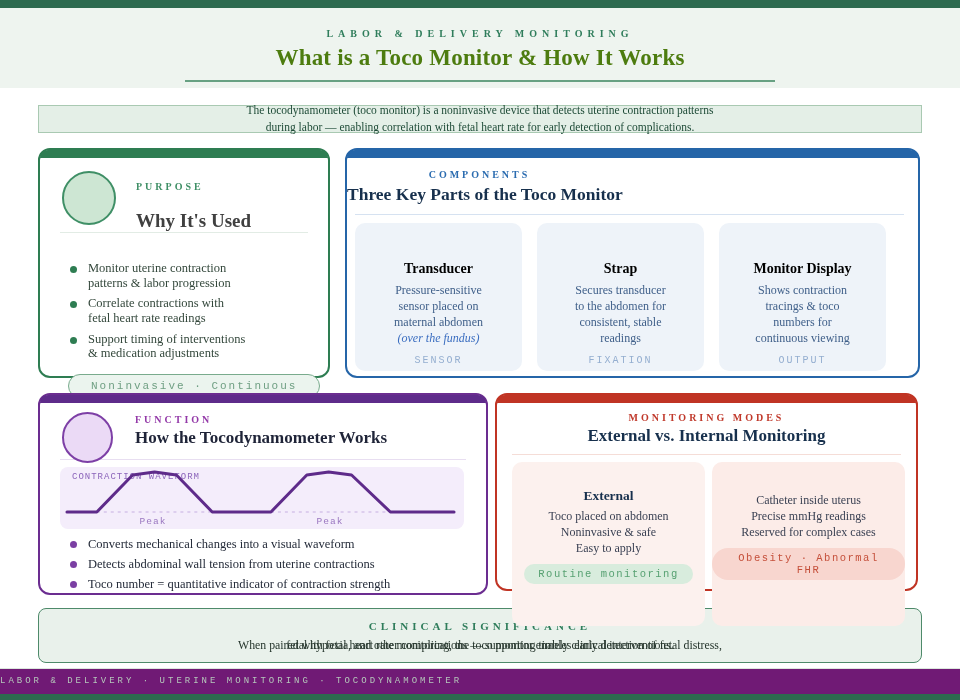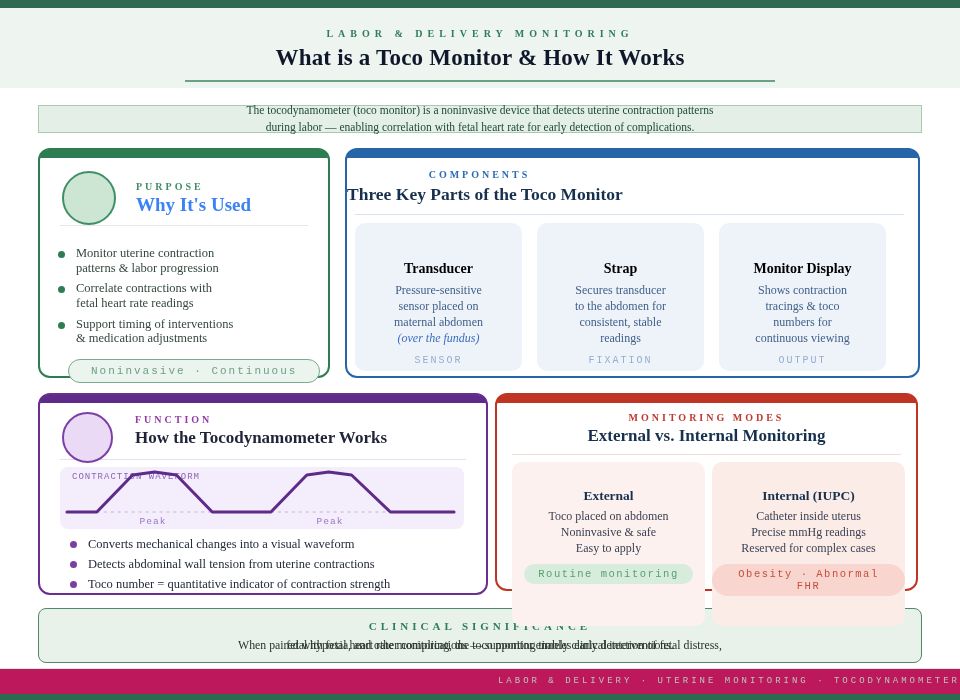--- a/index.html
+++ b/index.html
@@ -3,21 +3,21 @@
 <meta charset="utf-8">
 <style>
   html,body{margin:0;padding:0;background:#ffffff;}
   .page{width:960px;height:700px;position:relative;overflow:hidden;
         font-family:"Liberation Serif", serif;background:#ffffff;
         display:flex;flex-direction:column;}
   
   .topbar{height:8px;background:#2d6a4f;flex:0 0 auto;}
   .header{height:80px;flex:0 0 auto;background:#eef4ef;text-align:center;box-sizing:border-box;padding-top:20px;}
   .header-eyebrow{font-size:10px;font-weight:bold;letter-spacing:5px;color:#2f7d5b;}
-  .page-title{margin:6px 0 0;font-size:23px;font-weight:bold;color:#0f172a;letter-spacing:.2px;}
+  .page-title{margin:6px 0 0;font-size:23px;font-weight:bold;color:#4d7c0f;letter-spacing:.2px;}
   .title-underline{width:590px;height:2px;background:#68a183;margin:9px auto 0;}
   
   .content{flex:1 1 auto;padding:0 38px;box-sizing:border-box;}
   .intro{margin-top:17px;height:28px;box-sizing:border-box;background:#e4efe7;border:1px solid #a9c9b2;
          border-radius:0;display:flex;align-items:center;justify-content:center;}
   .intro p{margin:0;font-size:11.5px;line-height:1.5;color:#1e4b37;text-align:center;white-space:pre-line;}
   .row{display:grid;}
   .row1{margin-top:15px;grid-template-columns:292px 575px;gap:15px;}
   .row2{margin-top:15px;grid-template-columns:450px 423px;gap:7px;}
   
@@ -26,23 +26,23 @@
   .eyebrow{font-size:10px;font-weight:bold;letter-spacing:3px;}
   .card-title{font-weight:bold;}
   
   .card-green{height:230px;border:2px solid #2e7d52;}
   .card-green .card-topbar{background:#2e7d52;}
   .cg-head{display:flex;align-items:flex-start;padding:21px 20px 0 22px;}
   .cg-circle{width:54px;height:54px;border-radius:50%;background:#cde6d3;border:2px solid #3f8f66;
              box-sizing:border-box;flex:0 0 auto;}
   .cg-headtext{margin:10px 0 0 20px;}
   .card-green .eyebrow{color:#3f8f66;}
-  .cg-title{font-size:19px;color:#3b82f6;margin-top:2px;}
+  .cg-title{font-size:19px;color:#404040;margin-top:18px;}
   .cg-divider{border-top:1px solid #e2ece5;margin:0 20px;}
-  .cg-bullets{list-style:none;margin:20px 0 0;padding:0 16px 0 18px;}
+  .cg-bullets{list-style:none;margin:28px 0 0;padding:0 16px 0 30px;}
   .cg-bullets li{display:flex;margin-bottom:6px;}
   .dot{width:7px;height:7px;border-radius:50%;flex:0 0 auto;margin:5px 11px 0 0;}
   .cg-bullets .dot{background:#2e7d52;}
   .cg-bullets .btext{font-size:12.5px;line-height:1.17;color:#33473b;white-space:pre-line;}
   .cg-pill{display:inline-block;margin:7px 0 0 28px;padding:5px 22px;border:1.5px solid #79ab8d;
            border-radius:999px;background:#ebf4ee;font-family:"Liberation Mono", monospace;
            font-size:11px;letter-spacing:2px;color:#6f9f83;}
   
   .card-blue{height:230px;border:2px solid #2565a8;}
   .card-blue .card-topbar{background:#2565a8;}
@@ -97,23 +97,23 @@
   .cr-pill.green{background:#d8ecdd;color:#57a172;}
   .cr-pill.red{background:#f8d6cf;color:#c5503b;}
   
   .clinical{margin-top:13px;height:55px;box-sizing:border-box;background:#e9f1eb;
             border:1.5px solid #4e8a6a;border-radius:8px;text-align:center;padding-top:11px;}
   .clinical-eyebrow{font-size:11px;font-weight:bold;letter-spacing:4px;color:#2f7d5b;}
   .overlap-lines{position:relative;height:16px;margin-top:6px;}
   .overlap-lines span{position:absolute;top:0;left:50%;transform:translateX(-50%);
                       white-space:nowrap;font-size:11.8px;color:#25352c;}
   
-  .footer-band{flex:0 0 auto;height:26px;background:#be185d;border-top:1px solid #dce7de;
-               box-sizing:border-box;text-align:right;line-height:25px;
-               font-family:"Liberation Mono", monospace;font-size:9px;letter-spacing:3px;color:#b5c7bb;padding-left:10px;}
+  .footer-band{flex:0 0 auto;height:26px;background:#701a75;border-top:1px solid #dce7de;
+               box-sizing:border-box;text-align:left;line-height:25px;
+               font-family:"Liberation Mono", monospace;font-size:9px;letter-spacing:3px;color:#b5c7bb;}
   .bottombar{flex:0 0 auto;height:6px;background:#2d6a4f;}
 </style>
 </head>
 <body>
 
 <div class="page">
 
   <div class="topbar"></div>
 
   <header class="header">
@@ -243,21 +243,20 @@
         <div class="cr-divider"></div>
         <div class="cr-grid">
           <div class="cr-box external">
             <div class="cr-box-title">External</div>
             <div class="cr-box-lines">Toco placed on abdomen
 Noninvasive &amp; safe
 Easy to apply</div>
             <span class="cr-pill green">Routine monitoring</span>
           </div>
           <div class="cr-box internal">
-            <div class="cr-box-title">Internal (IUPC)</div>
             <div class="cr-box-lines">Catheter inside uterus
 Precise mmHg readings
 Reserved for complex cases</div>
             <span class="cr-pill red">Obesity · Abnormal FHR</span>
           </div>
         </div>
       </section>
     </div>
 
     <section class="clinical">

